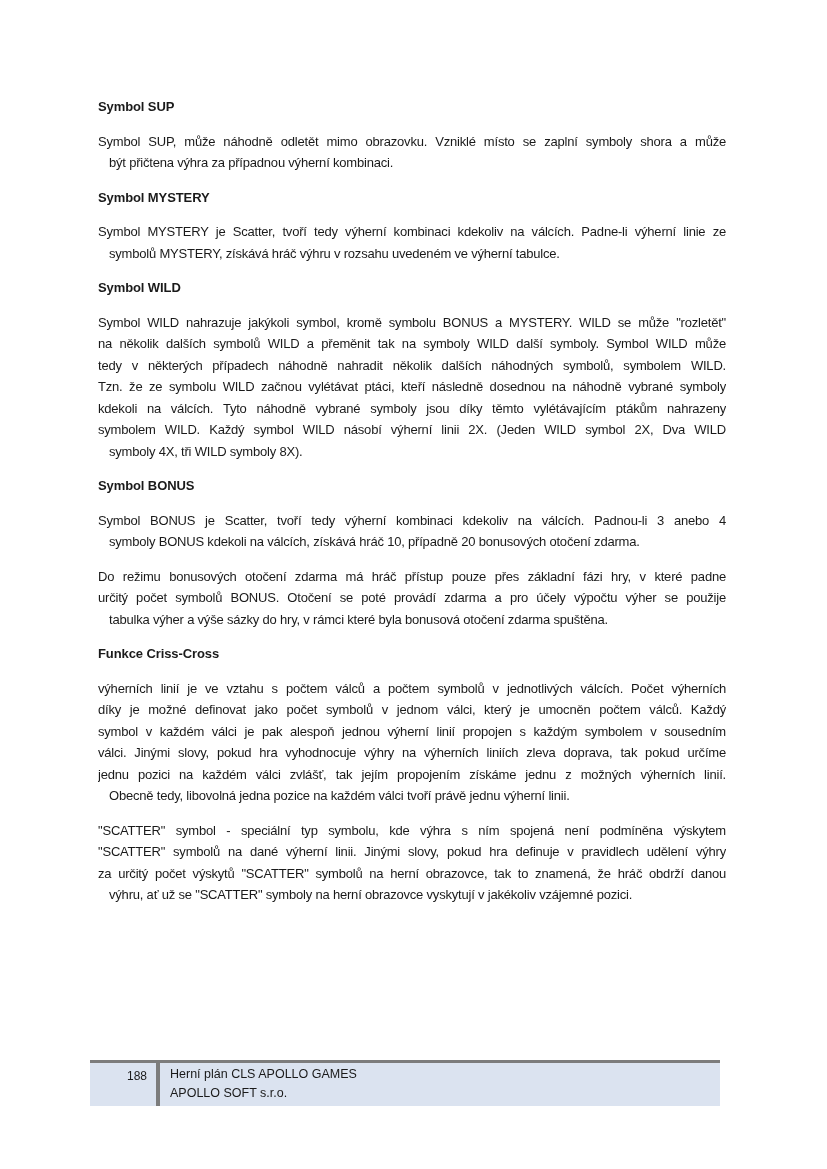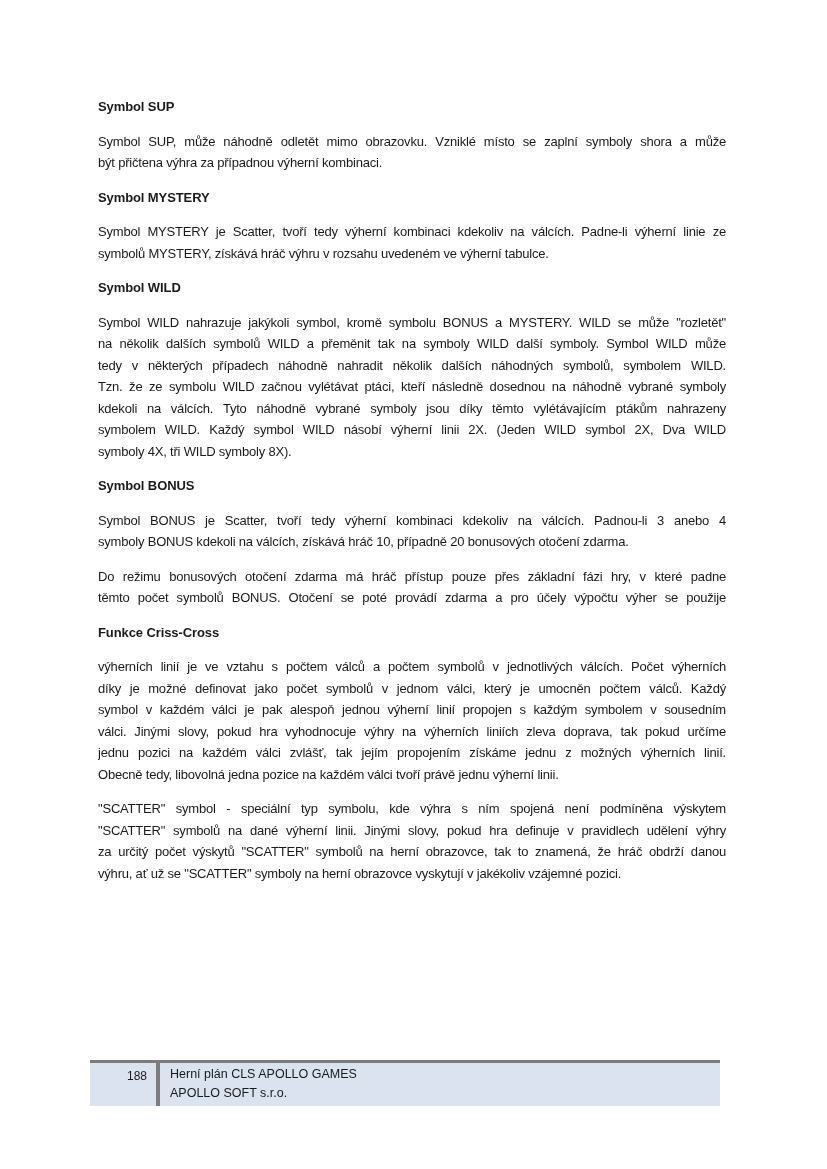--- a/index.html
+++ b/index.html
@@ -43,20 +43,21 @@
     line-height: 21.5px;
     height: 21.5px;
     letter-spacing: -0.2px;
     text-align: justify;
     text-align-last: justify;
     overflow: hidden;
   }
   .line.last {
     text-align: left;
     text-align-last: left;
+    margin-left: 11px;
   }
   .footer {
     position: absolute;
     left: 90px;
     top: 1060px;
     width: 630px;
     border-top: 3px solid #7c7c7c;
     background: #dbe3f0;
     display: flex;
     align-items: stretch;
@@ -123,21 +124,22 @@
       <h2>Symbol BONUS</h2>
       <div class="para">
           <div class="line">Symbol BONUS je Scatter, tvoří tedy výherní kombinaci kdekoliv na válcích. Padnou-li 3 anebo 4</div>
           <div class="line last">symboly BONUS kdekoli na válcích, získává hráč 10, případně 20 bonusových otočení zdarma.</div>
         </div>
     </section>
 
     <section class="block">
       <div class="para">
           <div class="line">Do režimu bonusových otočení zdarma má hráč přístup pouze přes základní fázi hry, v které padne</div>
-          <div class="line">těmto počet symbolů BONUS. Otočení se poté provádí zdarma a pro účely výpočtu výher se použije</div>
+          <div class="line">určitý počet symbolů BONUS. Otočení se poté provádí zdarma a pro účely výpočtu výher se použije</div>
+          <div class="line last">tabulka výher a výše sázky do hry, v rámci které byla bonusová otočení zdarma spuštěna.</div>
         </div>
     </section>
 
     <section class="block">
       <h2>Funkce Criss-Cross</h2>
       <div class="para">
           <div class="line">výherních linií je ve vztahu s počtem válců a počtem symbolů v jednotlivých válcích. Počet výherních</div>
           <div class="line">díky je možné definovat jako počet symbolů v jednom válci, který je umocněn počtem válců. Každý</div>
           <div class="line">symbol v každém válci je pak alespoň jednou výherní linií propojen s každým symbolem v sousedním</div>
           <div class="line">válci. Jinými slovy, pokud hra vyhodnocuje výhry na výherních liniích zleva doprava, tak pokud určíme</div>

